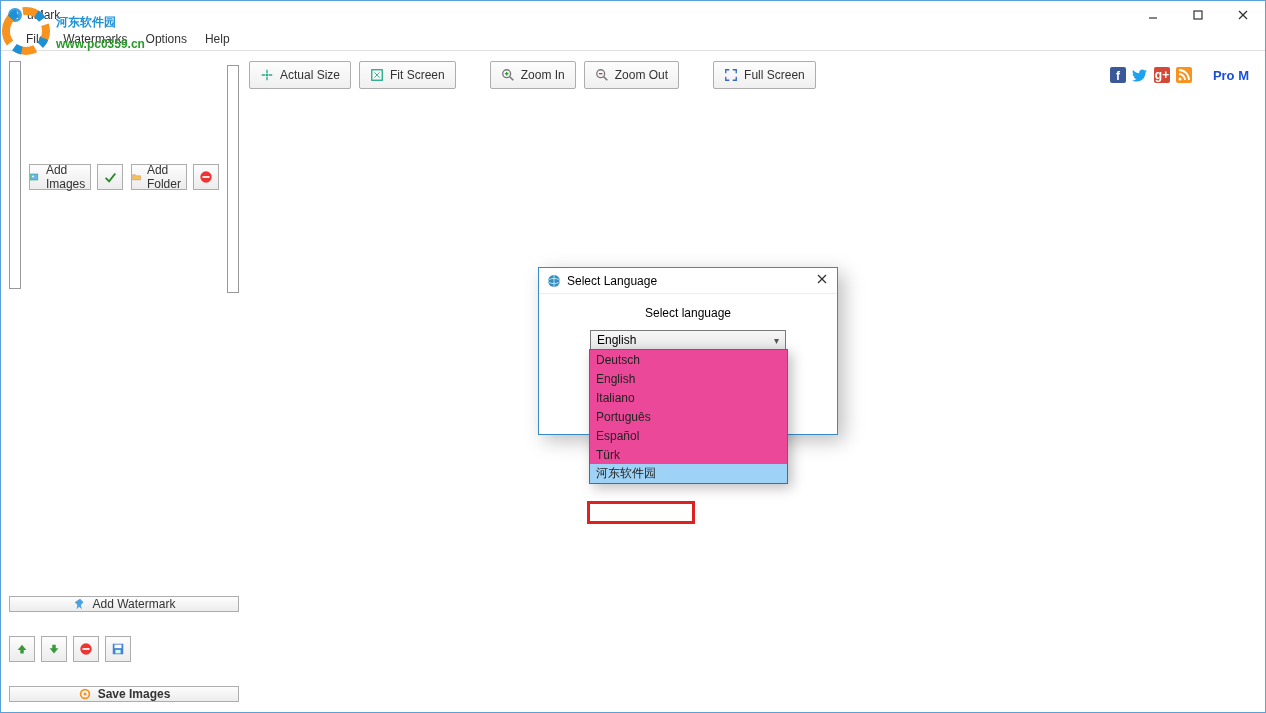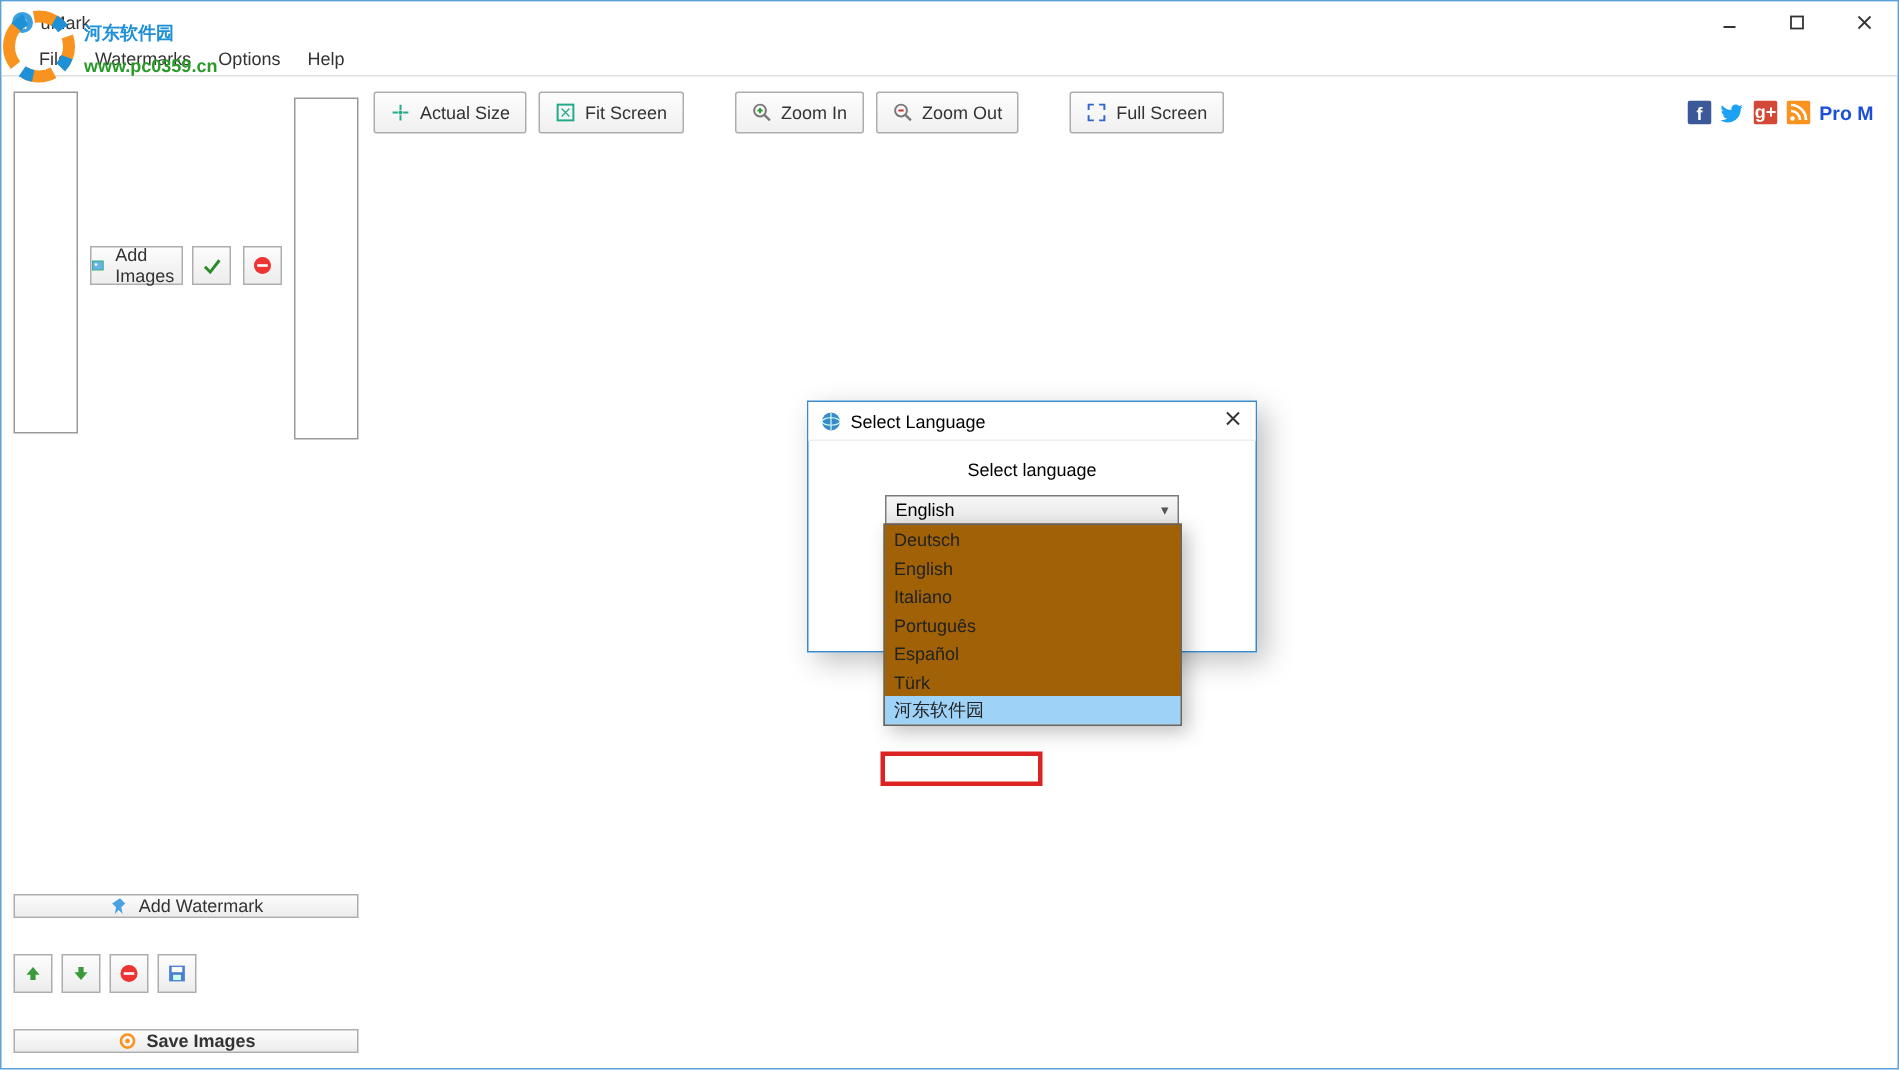--- a/index.html
+++ b/index.html
@@ -22,35 +22,35 @@
 .btn-row { display: flex; gap: 6px; align-items: center; }
 .wide-btn { flex: 1; height: 26px; border: 1px solid #adadad; background: linear-gradient(#fdfdfd,#ececec); display: flex; align-items: center; justify-content: center; gap: 6px; color: #333; }
 .sq-btn { width: 26px; height: 26px; border: 1px solid #adadad; background: linear-gradient(#fdfdfd,#ececec); display:flex; align-items:center; justify-content:center; }
 .wm-box { width: 230px; height: 228px; border: 1px solid #999; background: #fff; margin-top: 4px; }
 
 .right-area { flex: 1; padding-left: 10px; }
 .view-toolbar { display:flex; gap:8px; }
 .tbtn { height: 28px; padding: 0 10px; border: 1px solid #adadad; background: linear-gradient(#fdfdfd,#f0f0f0); display:flex; align-items:center; gap:6px; color:#333; border-radius:2px; }
 .social { margin-left:auto; display:flex; gap:6px; align-items:center; padding-right:8px;}
 .social-ic { width:16px; height:16px; }
-.pro { color:#1a4fd6; font-weight:bold; margin-left:0; font-size:13px; }
+.pro { color:#1a4fd6; font-weight:bold; margin-left:15px; font-size:13px; }
 
 .bottom-left { position:absolute; left:8px; bottom:10px; width:230px; display:flex; flex-direction:column; gap:24px;text-align:center; }
 .icon-row { display:flex; gap:6px; }
 
 .dialog { position:absolute; left:537px; top:266px; width:300px; height:168px; background:#fff; border:1px solid #3a8ac9; box-shadow: 6px 6px 18px rgba(0,0,0,.25); }
 .dlg-title { height:26px; display:flex; align-items:center; padding:0 8px; background:#fff; border-bottom:1px solid #eee; }
 .dlg-title .globe { width:14px; height:14px; margin-right:6px; }
 .dlg-close { margin-left:auto; font-size:14px; color:#333; }
 .dlg-body { padding: 12px 20px; text-align:center; }
 .dlg-label { display:block; margin-bottom:10px; }
 .combo { width:196px; height:20px; border:1px solid #7a7a7a; background:linear-gradient(#f6f6f6,#e9e9e9); text-align:left; padding:2px 6px; display:inline-flex; align-items:center; position:relative; }
 .combo::after { content:"▾"; position:absolute; right:6px; font-size:10px; color:#555; }
 
-.dropdown { position:absolute; left:588px; top:348px; width:199px; border:1px solid #666; background:#a16207; box-shadow: 4px 4px 12px rgba(0,0,0,.25); }
+.dropdown { position:absolute; left:588px; top:348px; width:199px; border:1px solid #666; background:#ec4899; box-shadow: 4px 4px 12px rgba(0,0,0,.25); }
 .dropdown .opt { padding:2px 6px; height:19px; display:flex; align-items:center; color:#222; }
 .dropdown .opt.sel { background:#9ed2f7; }
 .redbox { position:absolute; border:3px solid #d22; pointer-events:none; }
 
 .watermark-logo { position:absolute; left:-5px; top:-5px; pointer-events:none; }
 
 svg.ic { width:14px; height:14px; }
 </style>
 </head>
 <body>
@@ -100,20 +100,26 @@
           </svg>
         <span>Add Images</span>
       </div>
       <div class="sq-btn">
         <svg class="ic" viewBox="0 0 16 16">
             <polyline points="3,9 7,13 14,4" fill="none" stroke="#2a8a2a" stroke-width="2.2"></polyline>
           </svg>
       </div>
     </div>
     <div class="btn-row">
+      <div class="wide-btn">
+        <svg class="ic" viewBox="0 0 16 16">
+            <path d="M1 4h5l2 2h7v7H1z" fill="#f5c24b" stroke="#c98"></path>
+          </svg>
+        <span>Add Folder</span>
+      </div>
       <div class="sq-btn">
         <svg class="ic" viewBox="0 0 16 16">
             <circle cx="8" cy="8" r="6.5" fill="#e33"></circle>
             <rect x="4" y="7" width="8" height="2" fill="#fff"></rect>
           </svg>
       </div>
     </div>
     <div class="wm-box"></div>
   </div>
 

